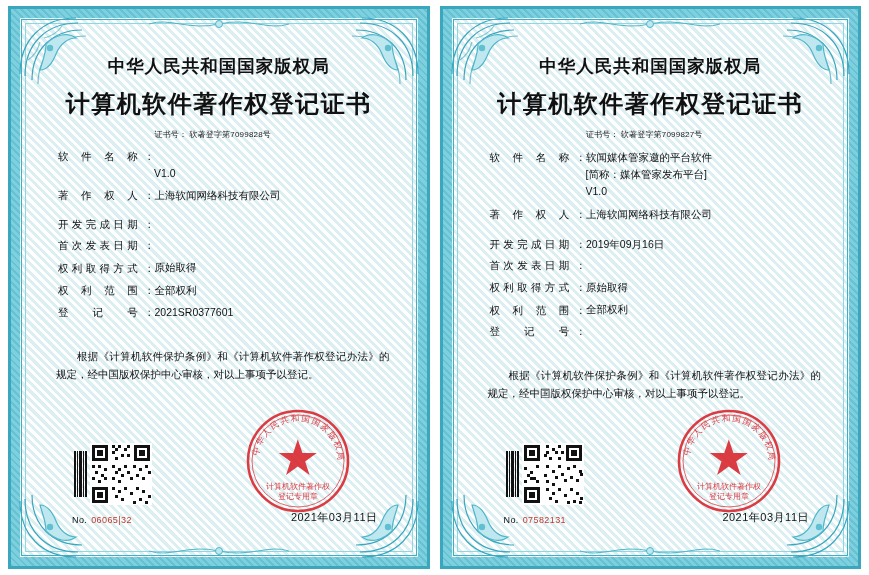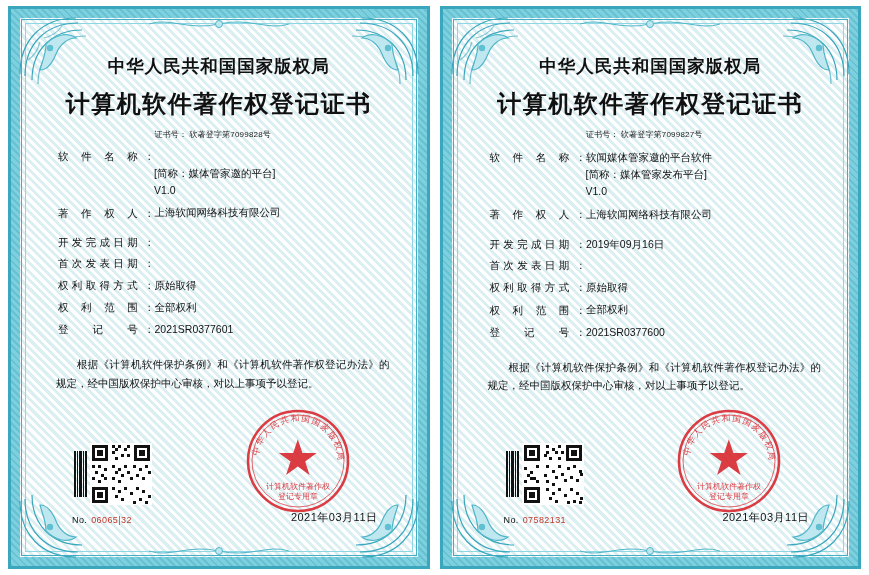--- a/index.html
+++ b/index.html
@@ -159,21 +159,21 @@
   }
   .val {
     flex: 1;
     font-size: 10.5px;
     color: #111;
     line-height: 1.45;
   }
   .gap-lg { height: 8px; }
 
   .para {
-    margin-top: 18px;
+    margin-top: 27px;
     padding: 0 14px 0 22px;
     font-size: 10.5px;
     line-height: 1.75;
     color: #111;
     text-align: justify;
     text-indent: 21px;
   }
 
   .bottom {
     position: absolute;
@@ -311,25 +311,20 @@
       </div>
 
       <div class="cert-no-row">
         <span class="cert-no-label">证书号：</span><span>软著登字第7099828号</span>
       </div>
 
       <div class="fields">
         <div class="row tight">
           <span class="lbl">软件名称</span>
           <span class="colon">：</span>
-        </div>
-        <div class="row tight">
-          <span class="lbl"></span>
-          <span class="colon"></span>
-          <span class="val">[简称：媒体管家邀的平台]</span>
         </div>
         <div class="row">
           <span class="lbl"></span>
           <span class="colon"></span>
           <span class="val">V1.0</span>
         </div>
 
         <div class="row">
           <span class="lbl">著作权人</span>
           <span class="colon">：</span>
@@ -579,21 +574,20 @@
           <span class="val">原始取得</span>
         </div>
         <div class="row">
           <span class="lbl">权利范围</span>
           <span class="colon">：</span>
           <span class="val">全部权利</span>
         </div>
         <div class="row">
           <span class="lbl">登记号</span>
           <span class="colon">：</span>
-          <span class="val">2021SR0377600</span>
         </div>
       </div>
 
       <div class="para">根据《计算机软件保护条例》和《计算机软件著作权登记办法》的规定，经中国版权保护中心审核，对以上事项予以登记。</div>
 
       <div class="bottom">
         <div class="barcode">
           <span class="bar" style="height:46px"></span>
           <span class="bar" style="height:46px;width:1px"></span>
           <span class="bar" style="height:46px;width:3px"></span>

